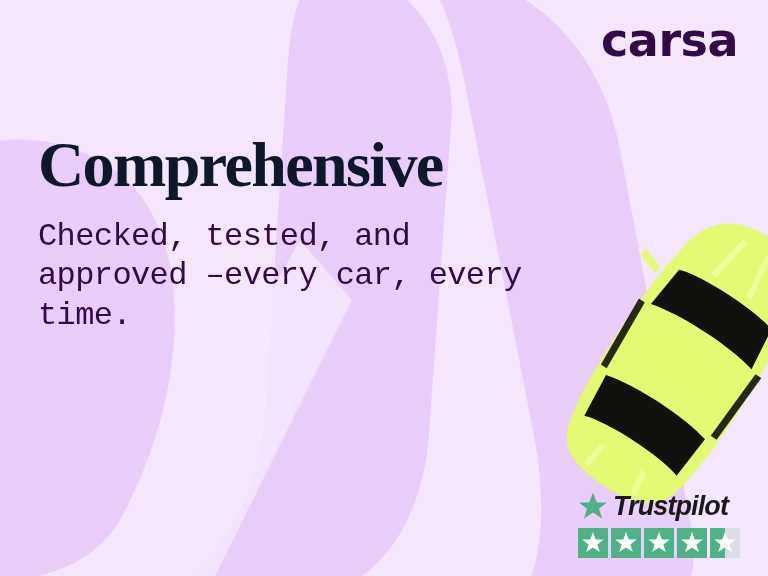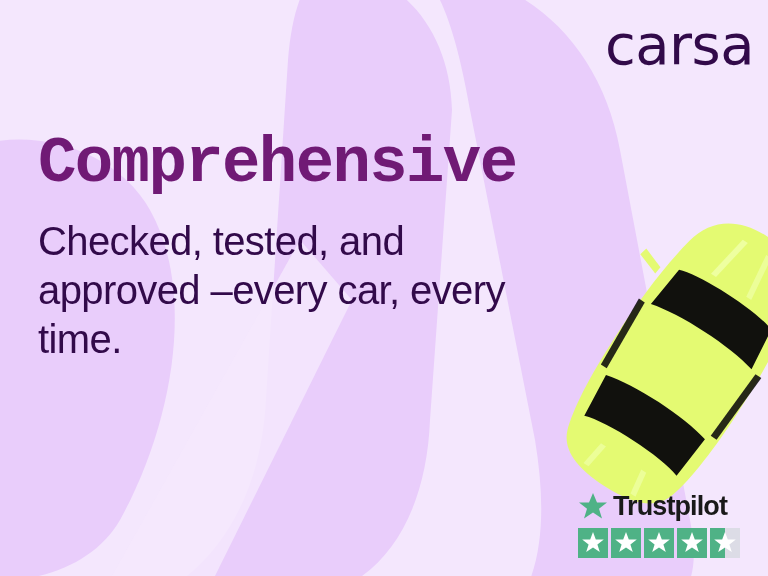--- a/index.html
+++ b/index.html
@@ -35,54 +35,54 @@
     left: 0;
     width: 768px;
     height: 576px;
     display: block;
   }
 
   
   .logo {
     position: absolute;
     top: 17px;
-    right: 14px;
-    font-size: 56px;
+    right: 30px;
+    font-size: 46px;
     line-height: 1;
-    font-weight: 400;
+    font-weight: 700;
     letter-spacing: -0.5px;
     color: #320a4a;
     font-family: "DejaVu Sans", sans-serif;
   }
 
   
   .copy {
     position: absolute;
     left: 38px;
     top: 134px;
     width: 600px;
   }
   .headline {
     margin: 0;
     font-size: 64px;
     line-height: 0.96;
     font-weight: 700;
     letter-spacing: -1.6px;
-    color: #701a75;
-    font-family: Liberation Mono, monospace;
+    color: #0f172a;
+    font-family: Liberation Serif, serif;
   }
   .subhead {
     margin: 22px 0 0 0;
-    font-size: 40px;
+    font-size: 32px;
     line-height: 1.22;
     font-weight: 400;
     letter-spacing: -0.6px;
     color: #320a4a;
     width: 500px;
-    font-family: Liberation Sans, sans-serif;
+    font-family: Liberation Mono, monospace;
   }
 
   
   .car-wrap {
     position: absolute;
     left: 556px;
     top: 196px;
     width: 300px;
     height: 340px;
     pointer-events: none;
@@ -105,20 +105,21 @@
   .tp-brand-star {
     display: block;
   }
   .tp-wordmark {
     font-size: 27px;
     line-height: 1;
     font-weight: 700;
     letter-spacing: -0.9px;
     color: #191919;
     font-family: "Liberation Sans", sans-serif;
+    font-style: italic;
   }
   .tp-stars {
     display: flex;
     gap: 3px;
     margin-top: 7px;
   }
   .tp-star-tile {
     width: 30px;
     height: 30px;
     display: block;

